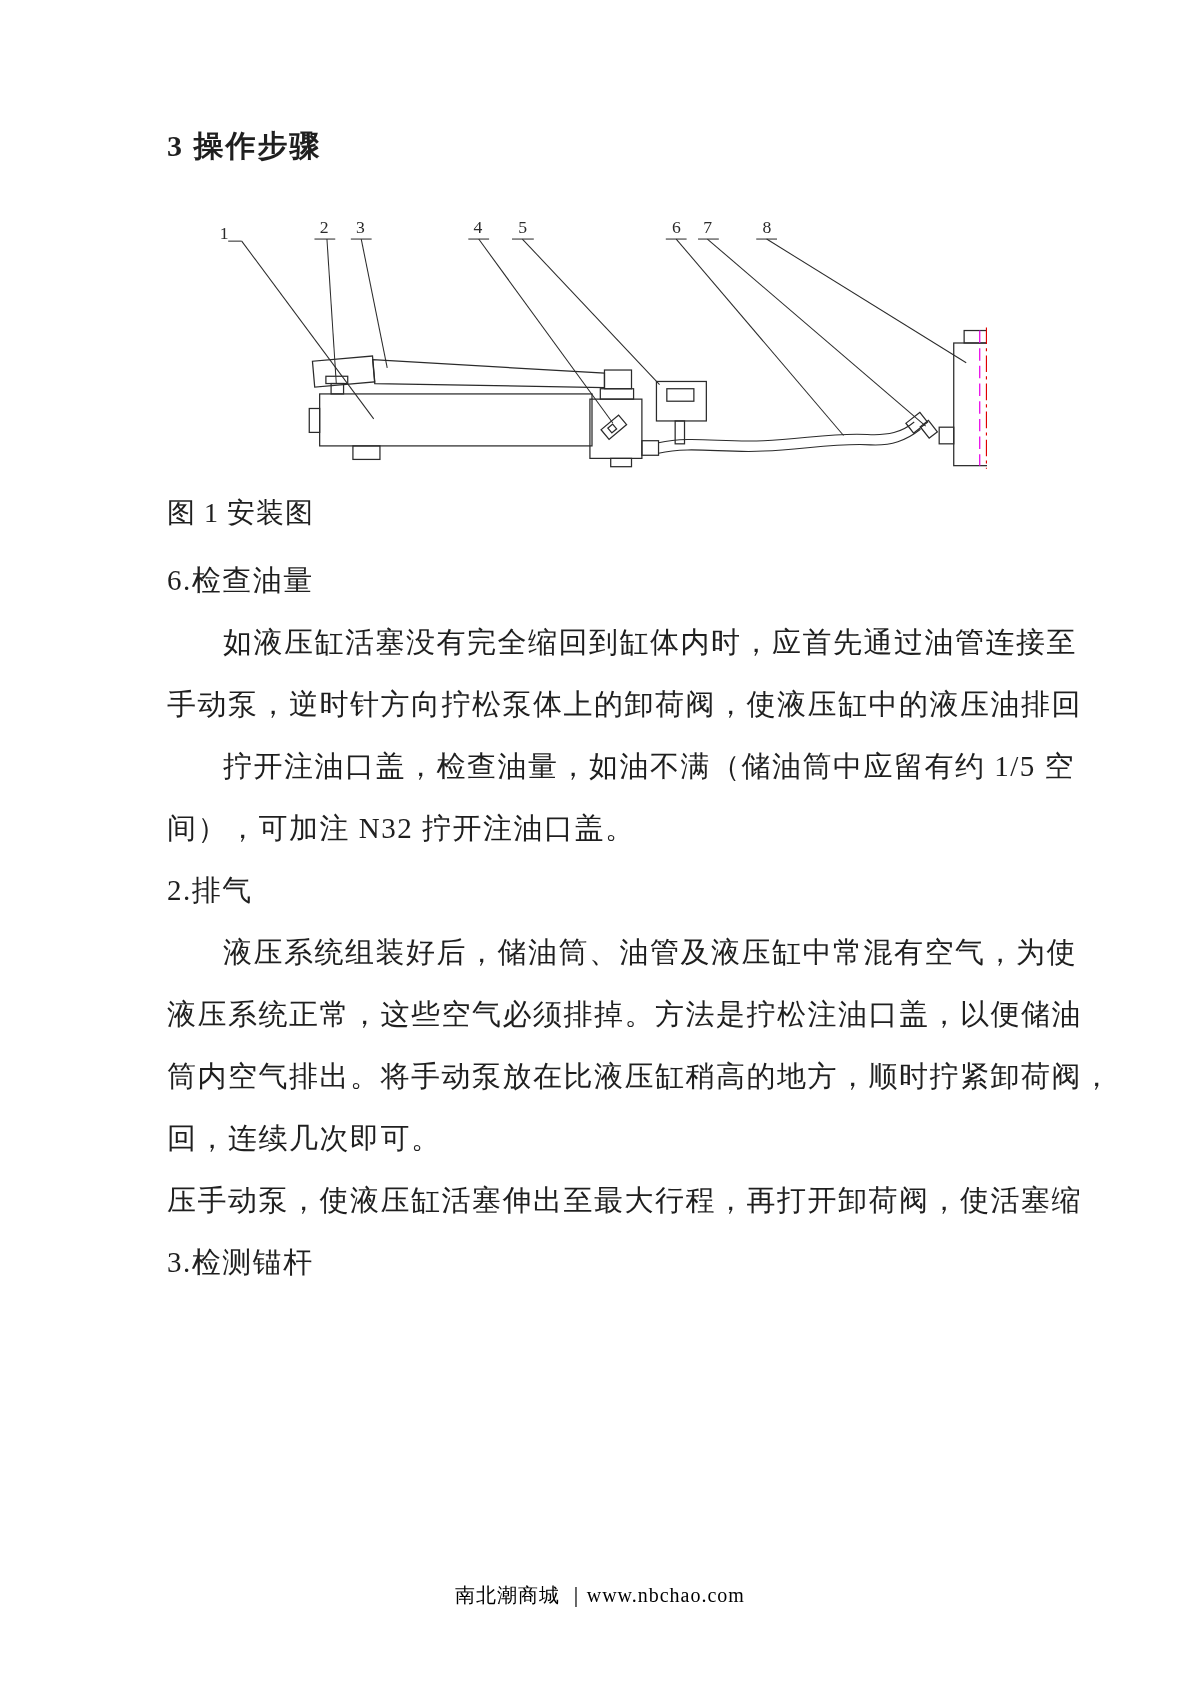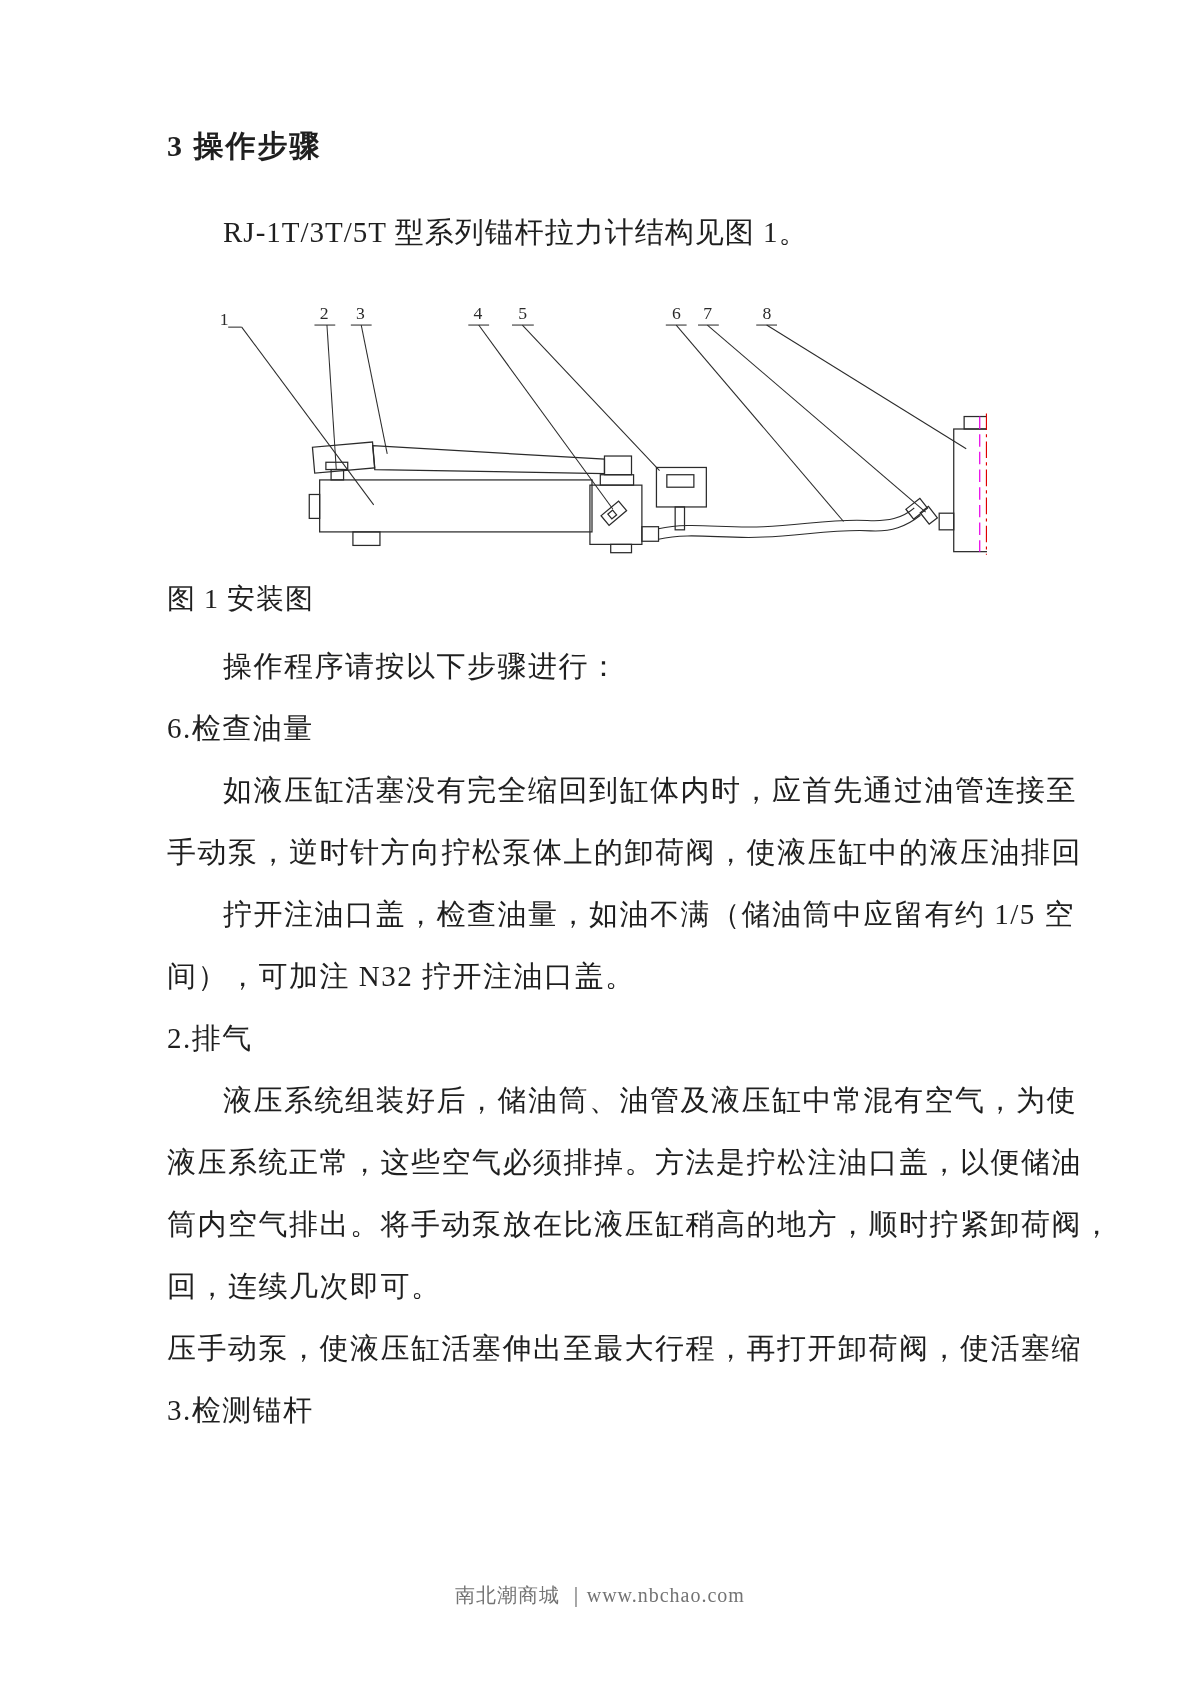--- a/index.html
+++ b/index.html
@@ -24,33 +24,32 @@
   .figure-wrap{margin:46px 0 0 30px;width:790px;}
   .caption-block{margin-top:34px;font-size:22px;line-height:58px;letter-spacing:1px;}
   .caption-l1{padding-left:86px;}
   .caption-l2{padding-left:0;}
   .fig-title{font-size:28px;letter-spacing:1px;line-height:40px;margin-top:16px;}
   .body-block{margin-top:16px;font-size:29px;line-height:62px;letter-spacing:1.5px;}
   .line{white-space:nowrap;}
   .indent{padding-left:56px;}
   .footer{
     position:absolute;left:0;right:0;bottom:88px;
-    text-align:center;font-size:20px;color:#737373;letter-spacing:1px;
+    text-align:center;font-size:20px;color:#000000;letter-spacing:1px;
   }
   svg .num{font-family:"Liberation Serif","DejaVu Serif",serif;font-size:17px;fill:#2b2b2b;}
 </style>
 </head>
 <body>
 
 <div class="page">
   <div class="content">
 
     <div class="heading">3 操作步骤</div>
 
-    <div class="intro">RJ-1T/3T/5T 型系列锚杆拉力计结构见图 1。</div>
 
     <div class="figure-wrap">
       <svg width="790" height="260" viewBox="0 0 760 250" fill="none" stroke="#2b2b2b" stroke-width="1.2">
 
         <g stroke="none">
           <text class="num" x="22" y="25">1</text>
           <text class="num" x="118" y="19">2</text>
           <text class="num" x="153" y="19">3</text>
           <text class="num" x="266" y="19">4</text>
           <text class="num" x="309" y="19">5</text>
@@ -135,21 +134,20 @@
           <line x1="759.5" y1="110" x2="759.5" y2="246" stroke-dasharray="16,4,3,4" stroke="#e00000"></line>
           <line x1="766" y1="113" x2="766" y2="243" stroke-dasharray="12,5" stroke="#e800e8"></line>
         </g>
       </svg>
     </div>
 
 
     <div class="fig-title">图 1 安装图</div>
 
     <div class="body-block">
-      <div class="line indent">操作程序请按以下步骤进行：</div>
       <div class="line">6.检查油量</div>
       <div class="line indent">如液压缸活塞没有完全缩回到缸体内时，应首先通过油管连接至</div>
       <div class="line">手动泵，逆时针方向拧松泵体上的卸荷阀，使液压缸中的液压油排回</div>
       <div class="line indent">拧开注油口盖，检查油量，如油不满（储油筒中应留有约 1/5 空</div>
       <div class="line">间），可加注 N32 拧开注油口盖。</div>
       <div class="line">2.排气</div>
       <div class="line indent">液压系统组装好后，储油筒、油管及液压缸中常混有空气，为使</div>
       <div class="line">液压系统正常，这些空气必须排掉。方法是拧松注油口盖，以便储油</div>
       <div class="line">筒内空气排出。将手动泵放在比液压缸稍高的地方，顺时拧紧卸荷阀，</div>
       <div class="line">回，连续几次即可。</div>

